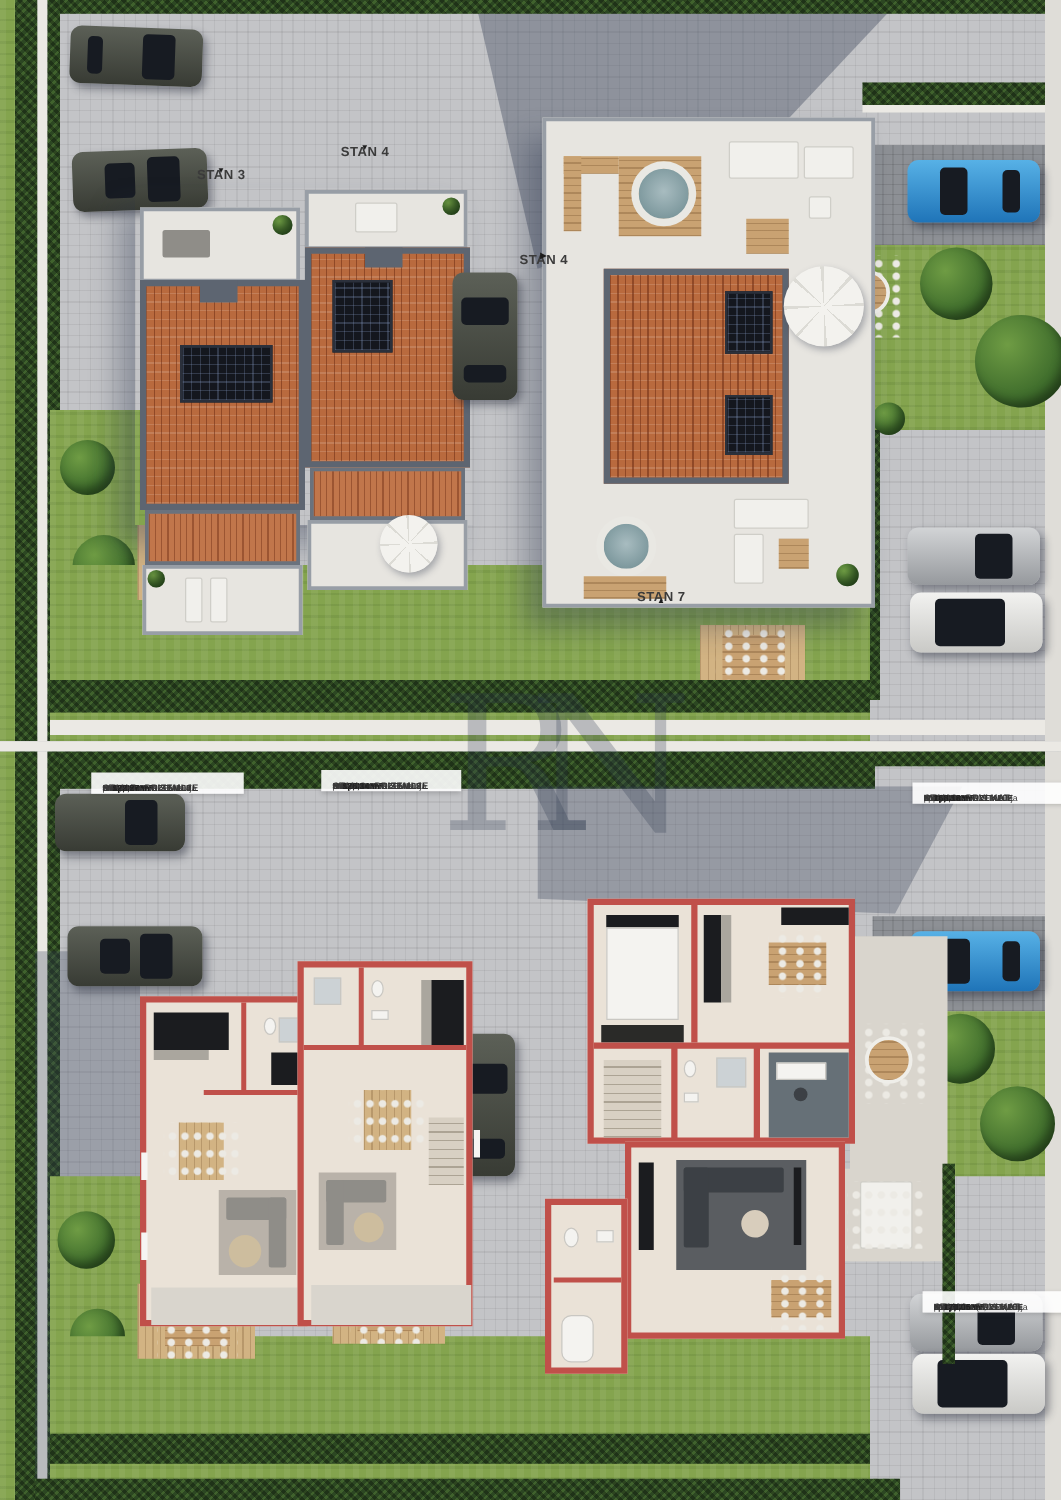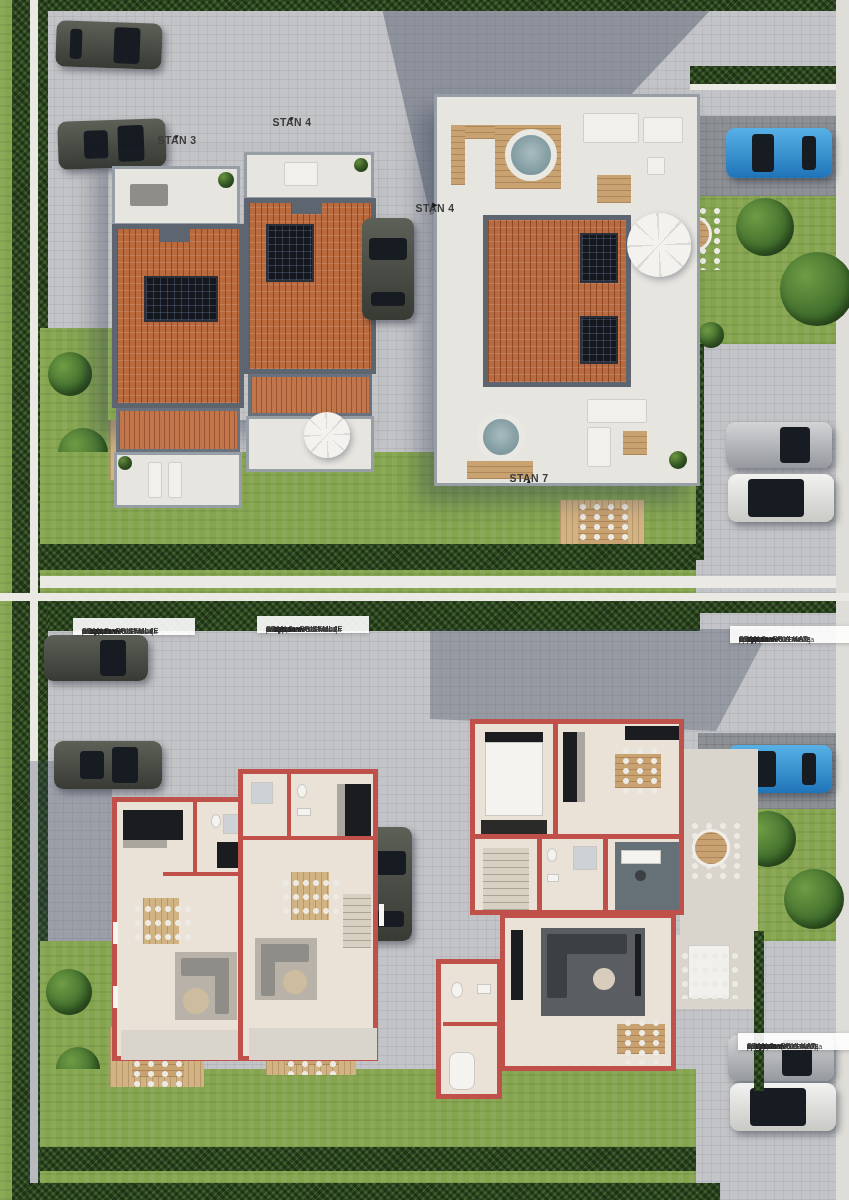--- a/index.html
+++ b/index.html
@@ -516,14 +516,15 @@
           <span class="tval">1,55</span>
         </div>
         <div class="tspace big"></div>
         <div class="trow bold">
           <span class="tlabel">SVEUKUPNO STAN 1</span>
           <span class="tval">171,05 m²</span>
         </div>
       </div>
   </div>
 
+  <div class="wm-monogram" style="left:352px;top:538px;">RN</div>
 
 </div>
 
 </body></html>

